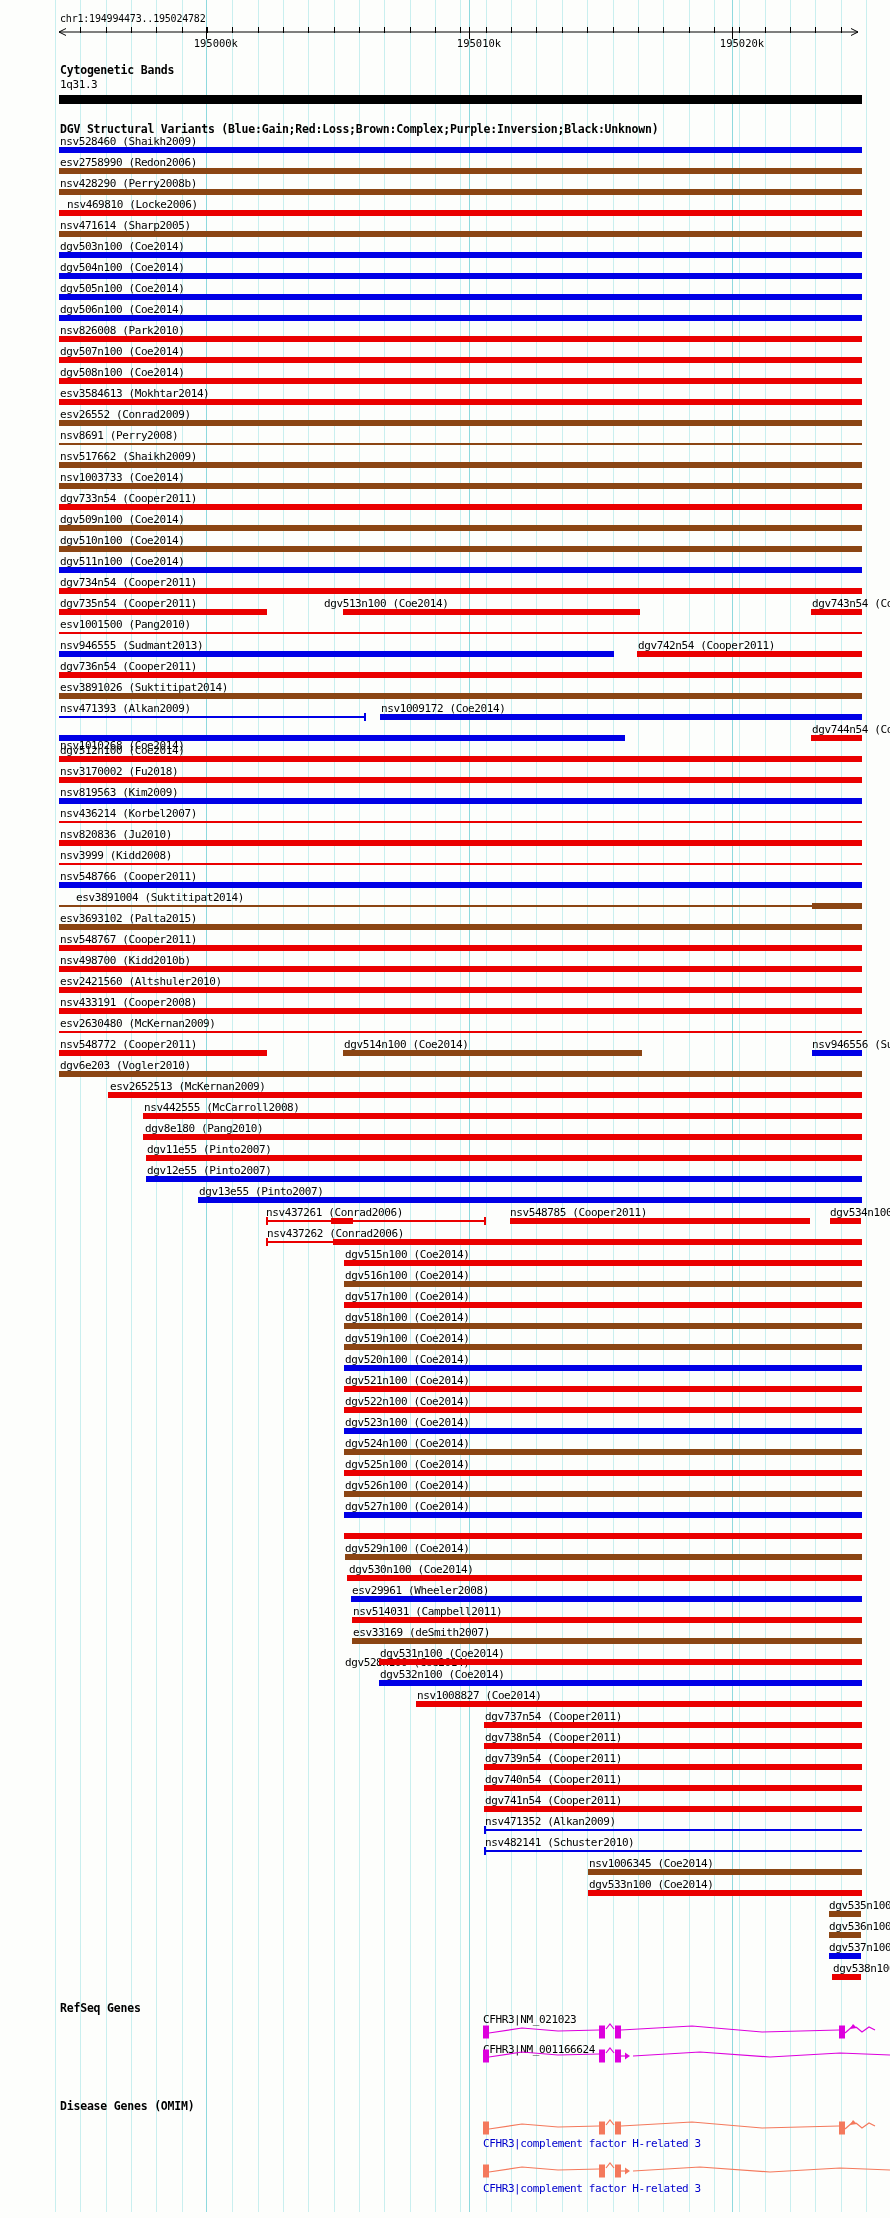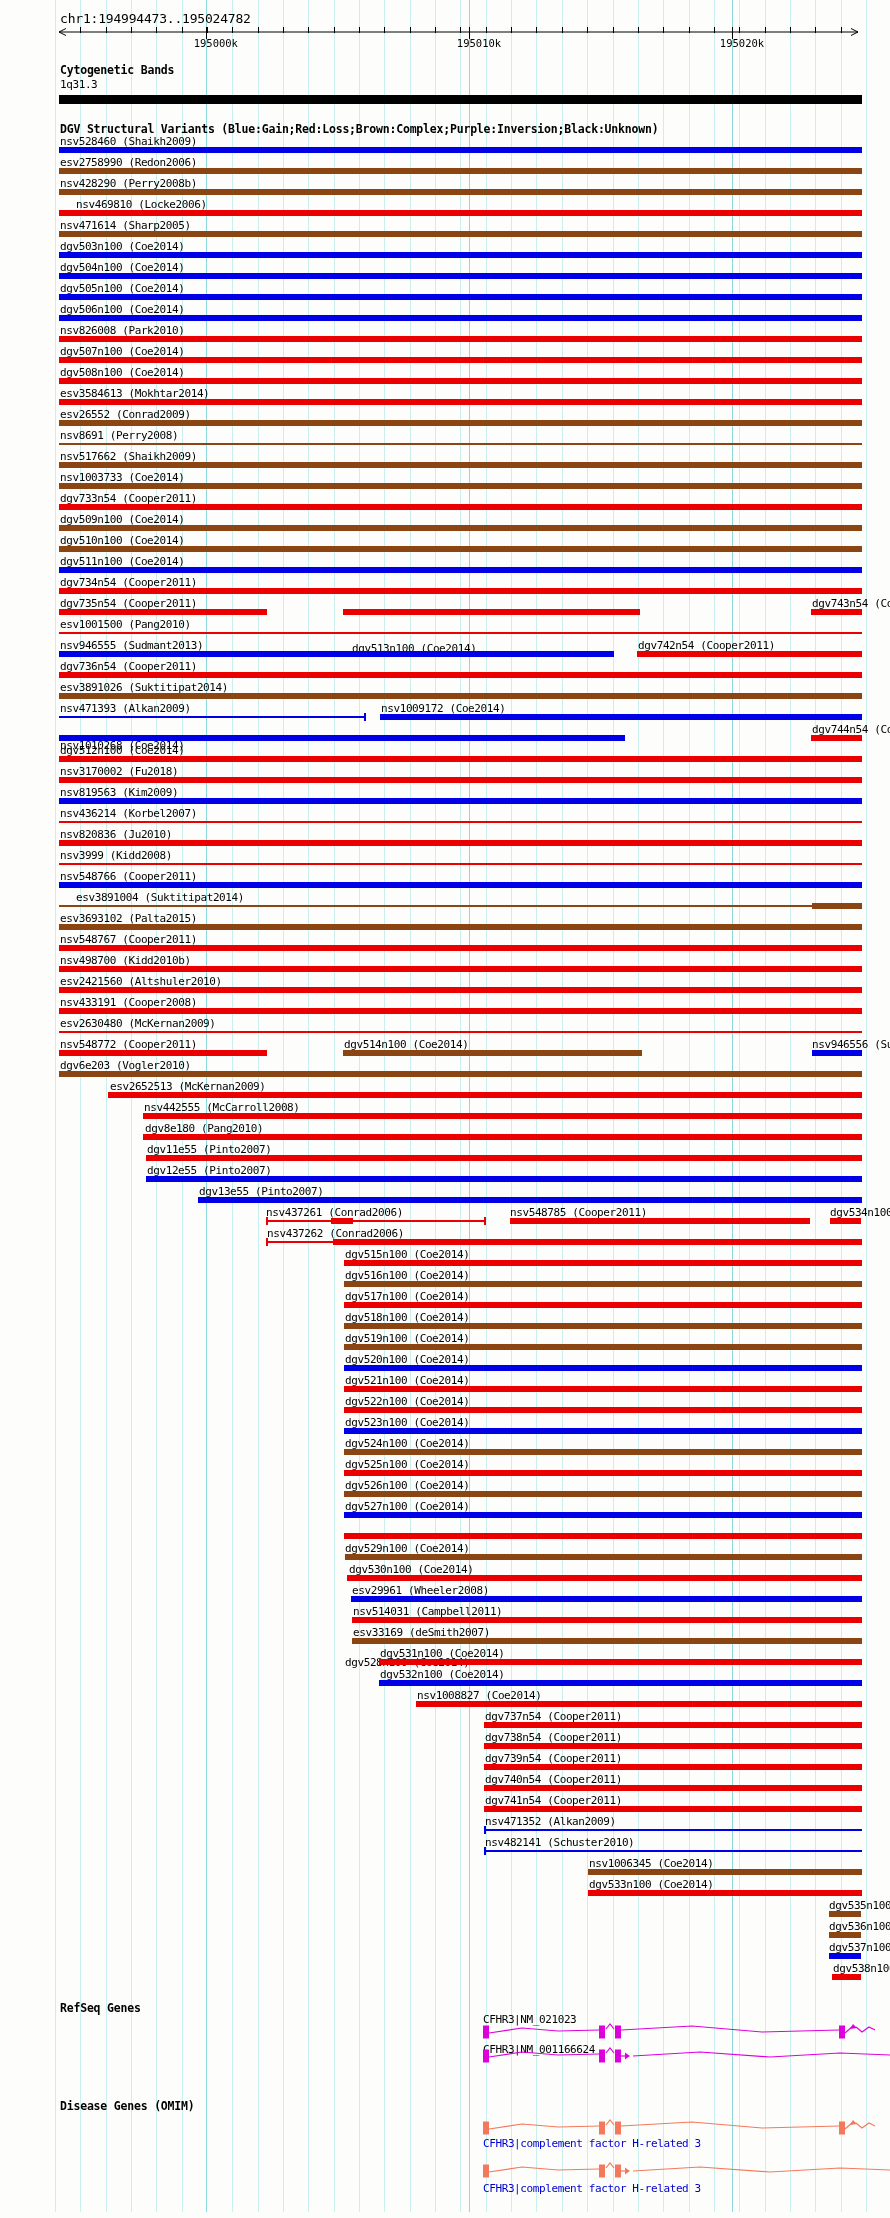--- a/index.html
+++ b/index.html
@@ -4,21 +4,21 @@
 <style>
   html,body{margin:0;padding:0;}
   body{width:890px;height:2218px;position:relative;overflow:hidden;
        background:#FDFEFC;font-family:"DejaVu Sans Mono",monospace;}
   #stage{position:absolute;left:0;top:0;width:890px;height:2218px;}
   .grid{position:absolute;top:0;width:1px;height:2212px;}
   .vlabel{position:absolute;font:11px/12px "DejaVu Sans Mono",monospace;
           letter-spacing:-0.4px;color:#000;white-space:pre;}
   .hdr{position:absolute;font-weight:bold;font-size:11.5px;line-height:13px;
        letter-spacing:-0.2px;color:#000;white-space:pre;}
-  .plain{position:absolute;font-size:13px;line-height:12px;letter-spacing:-0.2px;
+  .plain{position:absolute;font-size:10px;line-height:12px;letter-spacing:-0.2px;
          color:#000;white-space:pre;}
   .bar{position:absolute;height:6px;}
   .bar-thin{position:absolute;height:2px;}
   .tick-mark{position:absolute;width:2px;height:8px;}
   .ruler-ticklabel{position:absolute;font-size:10.5px;line-height:12px;color:#000;
                    transform:translateX(-50%);white-space:pre;padding-left:20px;}
   .rtick{position:absolute;width:1px;background:#000;}
   .band{position:absolute;}
   svg#overlay{position:absolute;left:0;top:0;pointer-events:none;}
   .gene-label{position:absolute;font:11px/12px "DejaVu Sans Mono",monospace;
@@ -114,21 +114,21 @@
 
   <div class="hdr" style="left:60px;top:123px;">DGV Structural Variants (Blue:Gain;Red:Loss;Brown:Complex;Purple:Inversion;Black:Unknown)</div>
 
   <div id="variant-rows">
       <div class="vlabel" style="left: 60px; top: 136px;">nsv528460 (Shaikh2009)</div>
       <div class="bar" style="left: 59px; top: 147px; width: 803px; background: rgb(0, 0, 230);"></div>
       <div class="vlabel" style="left: 60px; top: 157px;">esv2758990 (Redon2006)</div>
       <div class="bar" style="left: 59px; top: 168px; width: 803px; background: rgb(139, 69, 19);"></div>
       <div class="vlabel" style="left: 60px; top: 178px;">nsv428290 (Perry2008b)</div>
       <div class="bar" style="left: 59px; top: 189px; width: 803px; background: rgb(139, 69, 19);"></div>
-      <div class="vlabel" style="left: 76px; top: 199px;">nsv469810 (Locke2006)</div>
+      <div class="vlabel" style="left: 67px; top: 199px;">nsv469810 (Locke2006)</div>
       <div class="bar" style="left: 59px; top: 210px; width: 803px; background: rgb(234, 0, 0);"></div>
       <div class="vlabel" style="left: 60px; top: 220px;">nsv471614 (Sharp2005)</div>
       <div class="bar" style="left: 59px; top: 231px; width: 803px; background: rgb(139, 69, 19);"></div>
       <div class="vlabel" style="left: 60px; top: 241px;">dgv503n100 (Coe2014)</div>
       <div class="bar" style="left: 59px; top: 252px; width: 803px; background: rgb(0, 0, 230);"></div>
       <div class="vlabel" style="left: 60px; top: 262px;">dgv504n100 (Coe2014)</div>
       <div class="bar" style="left: 59px; top: 273px; width: 803px; background: rgb(0, 0, 230);"></div>
       <div class="vlabel" style="left: 60px; top: 283px;">dgv505n100 (Coe2014)</div>
       <div class="bar" style="left: 59px; top: 294px; width: 803px; background: rgb(0, 0, 230);"></div>
       <div class="vlabel" style="left: 60px; top: 304px; text-align: center;">dgv506n100 (Coe2014)</div>
@@ -154,21 +154,21 @@
       <div class="vlabel" style="left: 60px; top: 514px;">dgv509n100 (Coe2014)</div>
       <div class="bar" style="left: 59px; top: 525px; width: 803px; background: rgb(139, 69, 19);"></div>
       <div class="vlabel" style="left: 60px; top: 535px;">dgv510n100 (Coe2014)</div>
       <div class="bar" style="left: 59px; top: 546px; width: 803px; background: rgb(139, 69, 19);"></div>
       <div class="vlabel" style="left: 60px; top: 556px;">dgv511n100 (Coe2014)</div>
       <div class="bar" style="left: 59px; top: 567px; width: 803px; background: rgb(0, 0, 230);"></div>
       <div class="vlabel" style="left: 60px; top: 577px;">dgv734n54 (Cooper2011)</div>
       <div class="bar" style="left: 59px; top: 588px; width: 803px; background: rgb(234, 0, 0);"></div>
       <div class="vlabel" style="left: 60px; top: 598px;">dgv735n54 (Cooper2011)</div>
       <div class="bar" style="left: 59px; top: 609px; width: 208px; background: rgb(234, 0, 0);"></div>
-      <div class="vlabel" style="left: 352px; top: 598px; margin-top: 45px;">dgv513n100 (Coe2014)</div>
+      <div class="vlabel" style="left: 324px; top: 598px;">dgv513n100 (Coe2014)</div>
       <div class="bar" style="left: 343px; top: 609px; width: 297px; background: rgb(234, 0, 0);"></div>
       <div class="vlabel" style="left: 812px; top: 598px;">dgv743n54 (Cooper2011)</div>
       <div class="bar" style="left: 811px; top: 609px; width: 51px; background: rgb(234, 0, 0);"></div>
       <div class="vlabel" style="left: 60px; top: 619px;">esv1001500 (Pang2010)</div>
       <div class="bar-thin" style="left: 59px; top: 632px; width: 803px; background: rgb(234, 0, 0);"></div>
       <div class="vlabel" style="left: 60px; top: 640px;">nsv946555 (Sudmant2013)</div>
       <div class="bar" style="left: 59px; top: 651px; width: 555px; background: rgb(0, 0, 230);"></div>
       <div class="vlabel" style="left: 638px; top: 640px;">dgv742n54 (Cooper2011)</div>
       <div class="bar" style="left: 637px; top: 651px; width: 225px; background: rgb(234, 0, 0);"></div>
       <div class="vlabel" style="left: 60px; top: 661px;">dgv736n54 (Cooper2011)</div>

